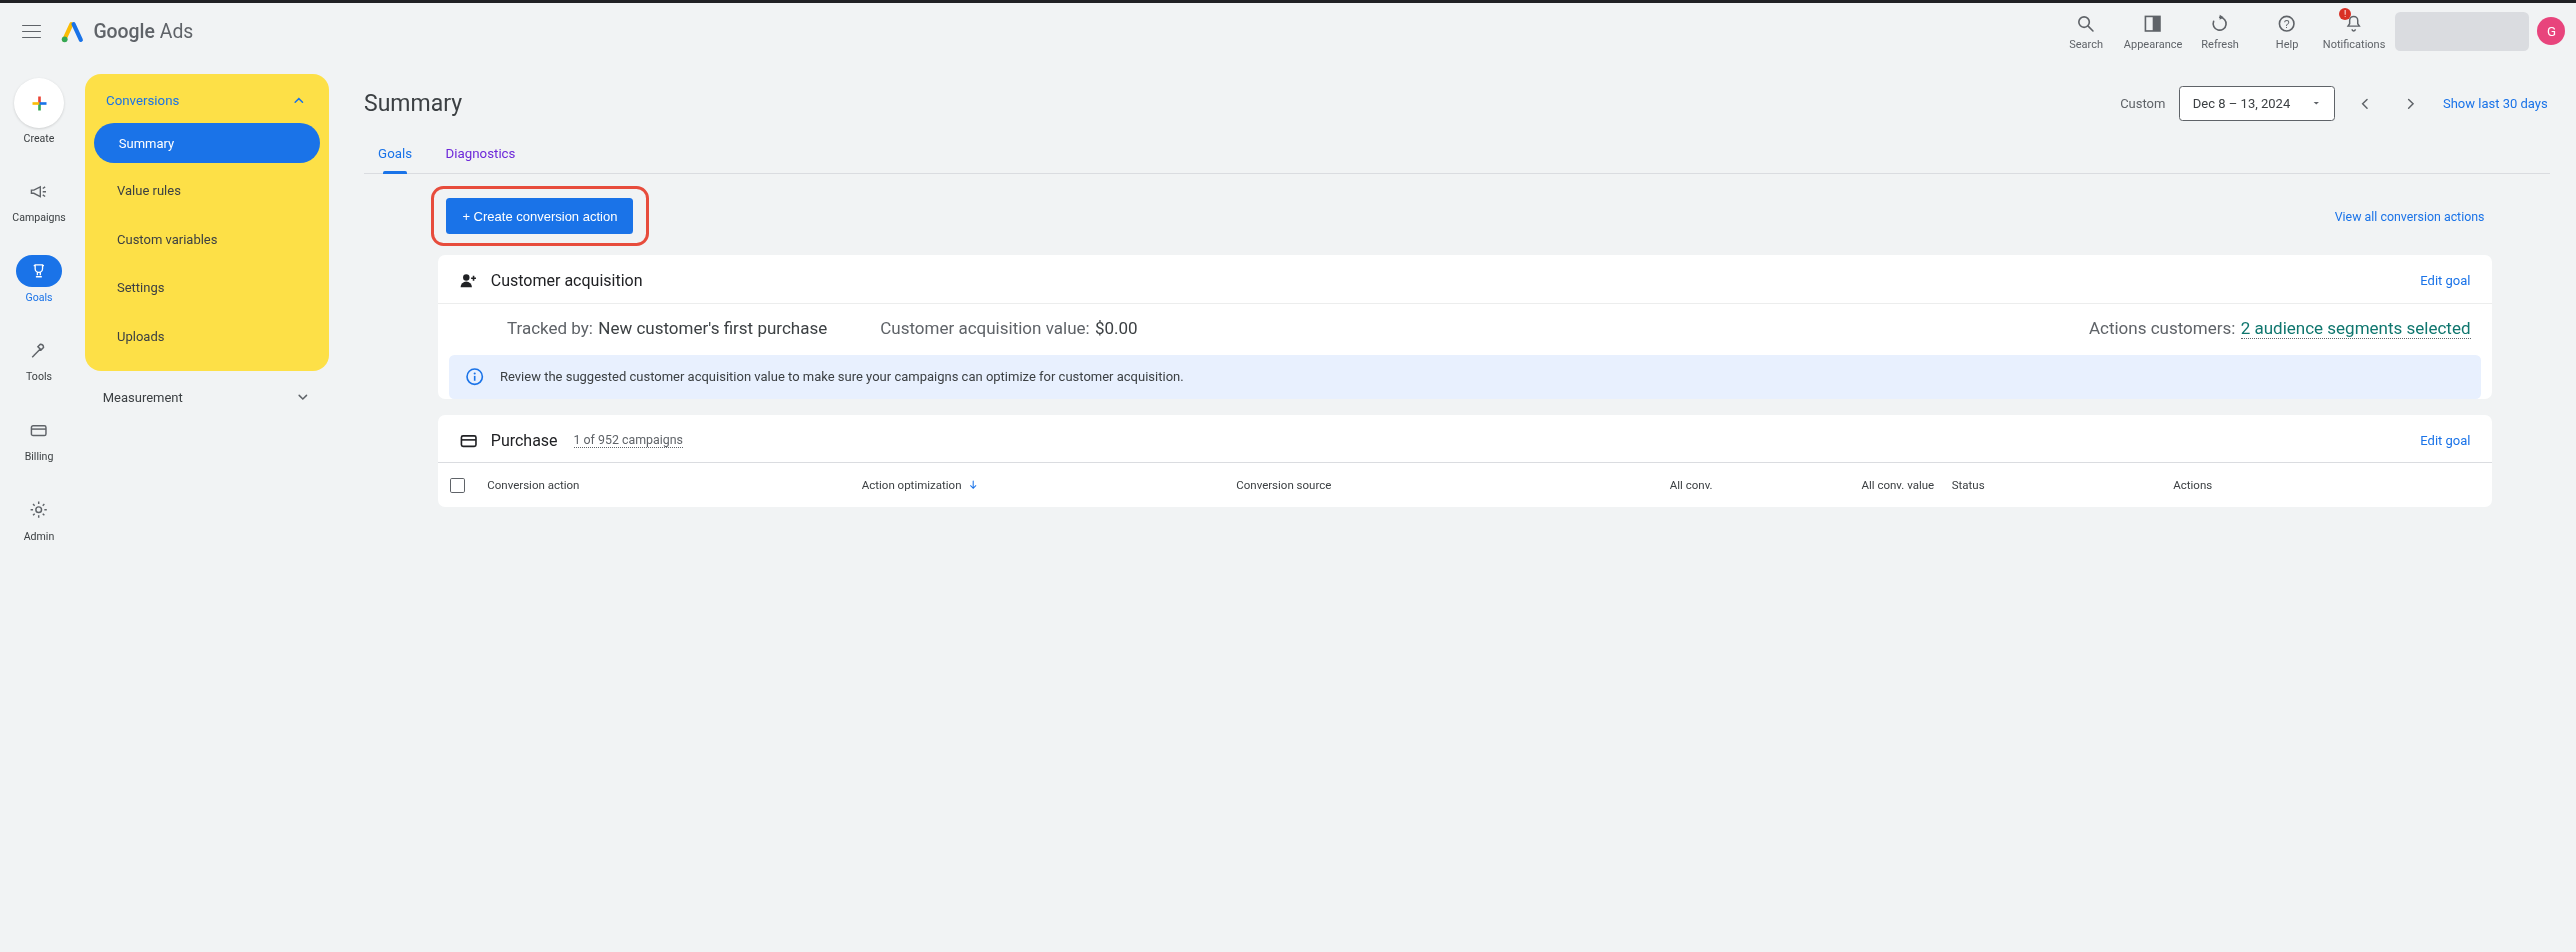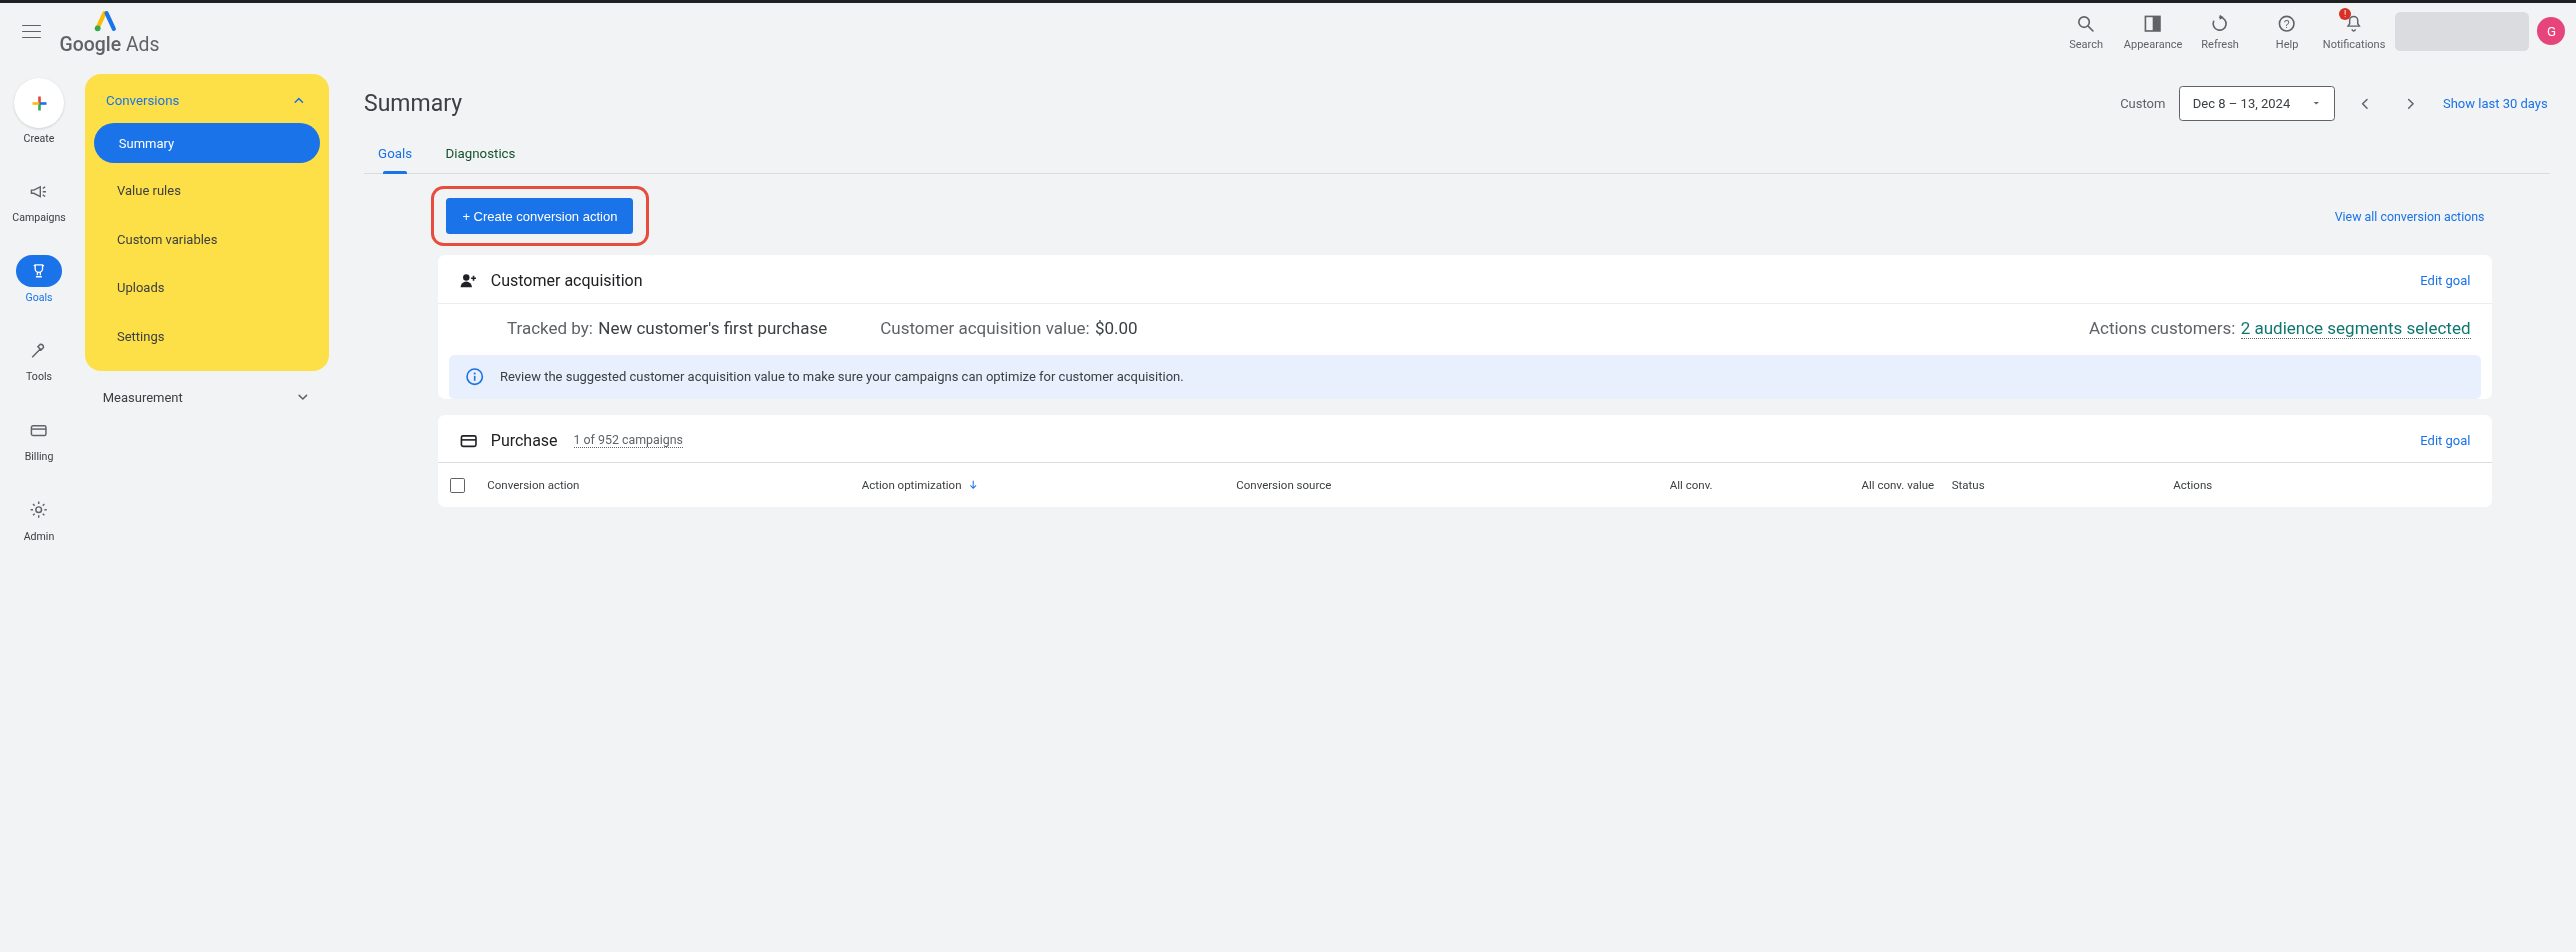--- a/index.html
+++ b/index.html
@@ -9,21 +9,21 @@
   .topbar {
     position: fixed; top: 0; left: 0; right: 0; height: 60px;
     background: #f1f3f4; display: flex; align-items: center;
     padding: 0 10.6px; z-index: 10;
     border-top: 3.5px solid #202124;
   }
   .menu-btn { width: 42px; height: 42px; display:flex; align-items:center; justify-content:center; border-radius:50%; cursor:pointer; }
   .hamburger { width:19.4px; height:14px; display:flex; flex-direction:column; justify-content:space-between; }
   .hamburger span { height:1.8px; background:#5f6368; border-radius:0.9px; }
 
-  .logo-area { display:flex; align-items:center; margin-left:7px;flex-direction:column; }
+  .logo-area { display:flex; align-items:center; margin-left:7px; }
   .gads-logo { width:25px; height:25px; margin-right:8.8px; }
   .logo-text { font-size:19.4px; color:#5f6368; }
   .logo-text .bold { font-weight:500; }
 
   .top-right { margin-left:auto; display:flex; align-items:center; gap:0; }
   .top-action { display:flex; flex-direction:column; align-items:center; justify-content:center; width:67px; cursor:pointer; color:#5f6368; padding:3.5px 0;}
   .top-action .icon-slot { height:25px; display:flex; align-items:center; justify-content:center; position:relative; }
   .top-action .label { font-size:11px; margin-top:1.8px; }
   .notif-badge { position:absolute; top:-3.5px; right:12.4px; width:12.4px; height:12.4px; background:#d93025; border-radius:50%; display:flex; align-items:center; justify-content:center; color:#fff; font-size:8.8px;}
 
@@ -62,21 +62,21 @@
   }
   .content-head { display:flex; align-items:center; padding:8.8px 0 7px;}
   .page-title { font-size:23px; font-weight:400; color:#3c4043; }
   .date-controls { margin-left:auto; display:flex; align-items:center; gap:14px;}
   .date-label { font-size:13px; color:#5f6368; }
   .date-select { border:0.9px solid #5f6368; border-radius:3.5px; padding:8.8px 12.4px; font-size:13px; color:#3c4043; display:flex; align-items:center; gap:21px; cursor:pointer; background:#fff;}
   .nav-arrow-btn { width:32px; height:32px; display:flex; align-items:center; justify-content:center; color:#5f6368; cursor:pointer; border-radius:50%;}
   .show30 { color:#1a73e8; font-size:13px; cursor:pointer; padding:0 1.8px;}
 
   .tabs-row { display:flex; gap:26.5px; border-bottom:0.9px solid #dadce0; padding:5.3px 10.6px 0; margin-top:3.5px;}
-  .tab { padding:8.8px 3.5px 12.4px; font-size:13.3px; color:#14532d; cursor:pointer; position:relative;}
+  .tab { padding:8.8px 3.5px 12.4px; font-size:13.3px; color:#6d28d9; cursor:pointer; position:relative;}
   .tab.active { color:#1a73e8; }
   .tab.active::after { content:""; position:absolute; left:8.8px; right:8.8px; bottom:-0.9px; height:2.7px; background:#1a73e8; border-radius:1.8px 1.8px 0 0;}
 
   .action-bar { display:flex; align-items:center; margin:12.4px 0 8.8px; padding-left:67px;}
   .highlight-box { border:3.5px solid #e74c3c; border-radius:12.4px; padding:8.8px 12.4px; display:inline-flex;}
   .create-btn { background:#1a73e8; color:#fff; border:none; border-radius:3.5px; padding:10.6px 16px; font-size:13px; cursor:pointer;}
   .view-all { margin-left:auto; color:#1a73e8; font-size:12.4px; cursor:pointer; padding-right:65px;}
 
   .card { background:#fff; border-radius:7px; margin:5.3px 58px 16px 74px; }
   .card-head { display:flex; align-items:center; padding:16px 21px 12.4px; }
@@ -246,22 +246,22 @@
   <div class="side-card">
     <div class="side-header">
       <span>Conversions</span>
       <svg class="chev" viewBox="0 0 24 24">
           <path d="M7 14 l5 -5 5 5" stroke="#1a73e8" stroke-width="2" fill="none" stroke-linecap="round"></path>
         </svg>
     </div>
     <div class="side-item active">Summary</div>
     <div class="side-item">Value rules</div>
     <div class="side-item">Custom variables</div>
+    <div class="side-item">Settings</div>
     <div class="side-item">Uploads</div>
-    <div class="side-item">Settings</div>
   </div>
   <div class="side-section">
     <span>Measurement</span>
     <svg width="17.7" height="17.7" viewBox="0 0 24 24">
         <path d="M7 10 l5 5 5 -5" stroke="#5f6368" stroke-width="2" fill="none" stroke-linecap="round"></path>
       </svg>
   </div>
 </div>
 
 <div class="content">

